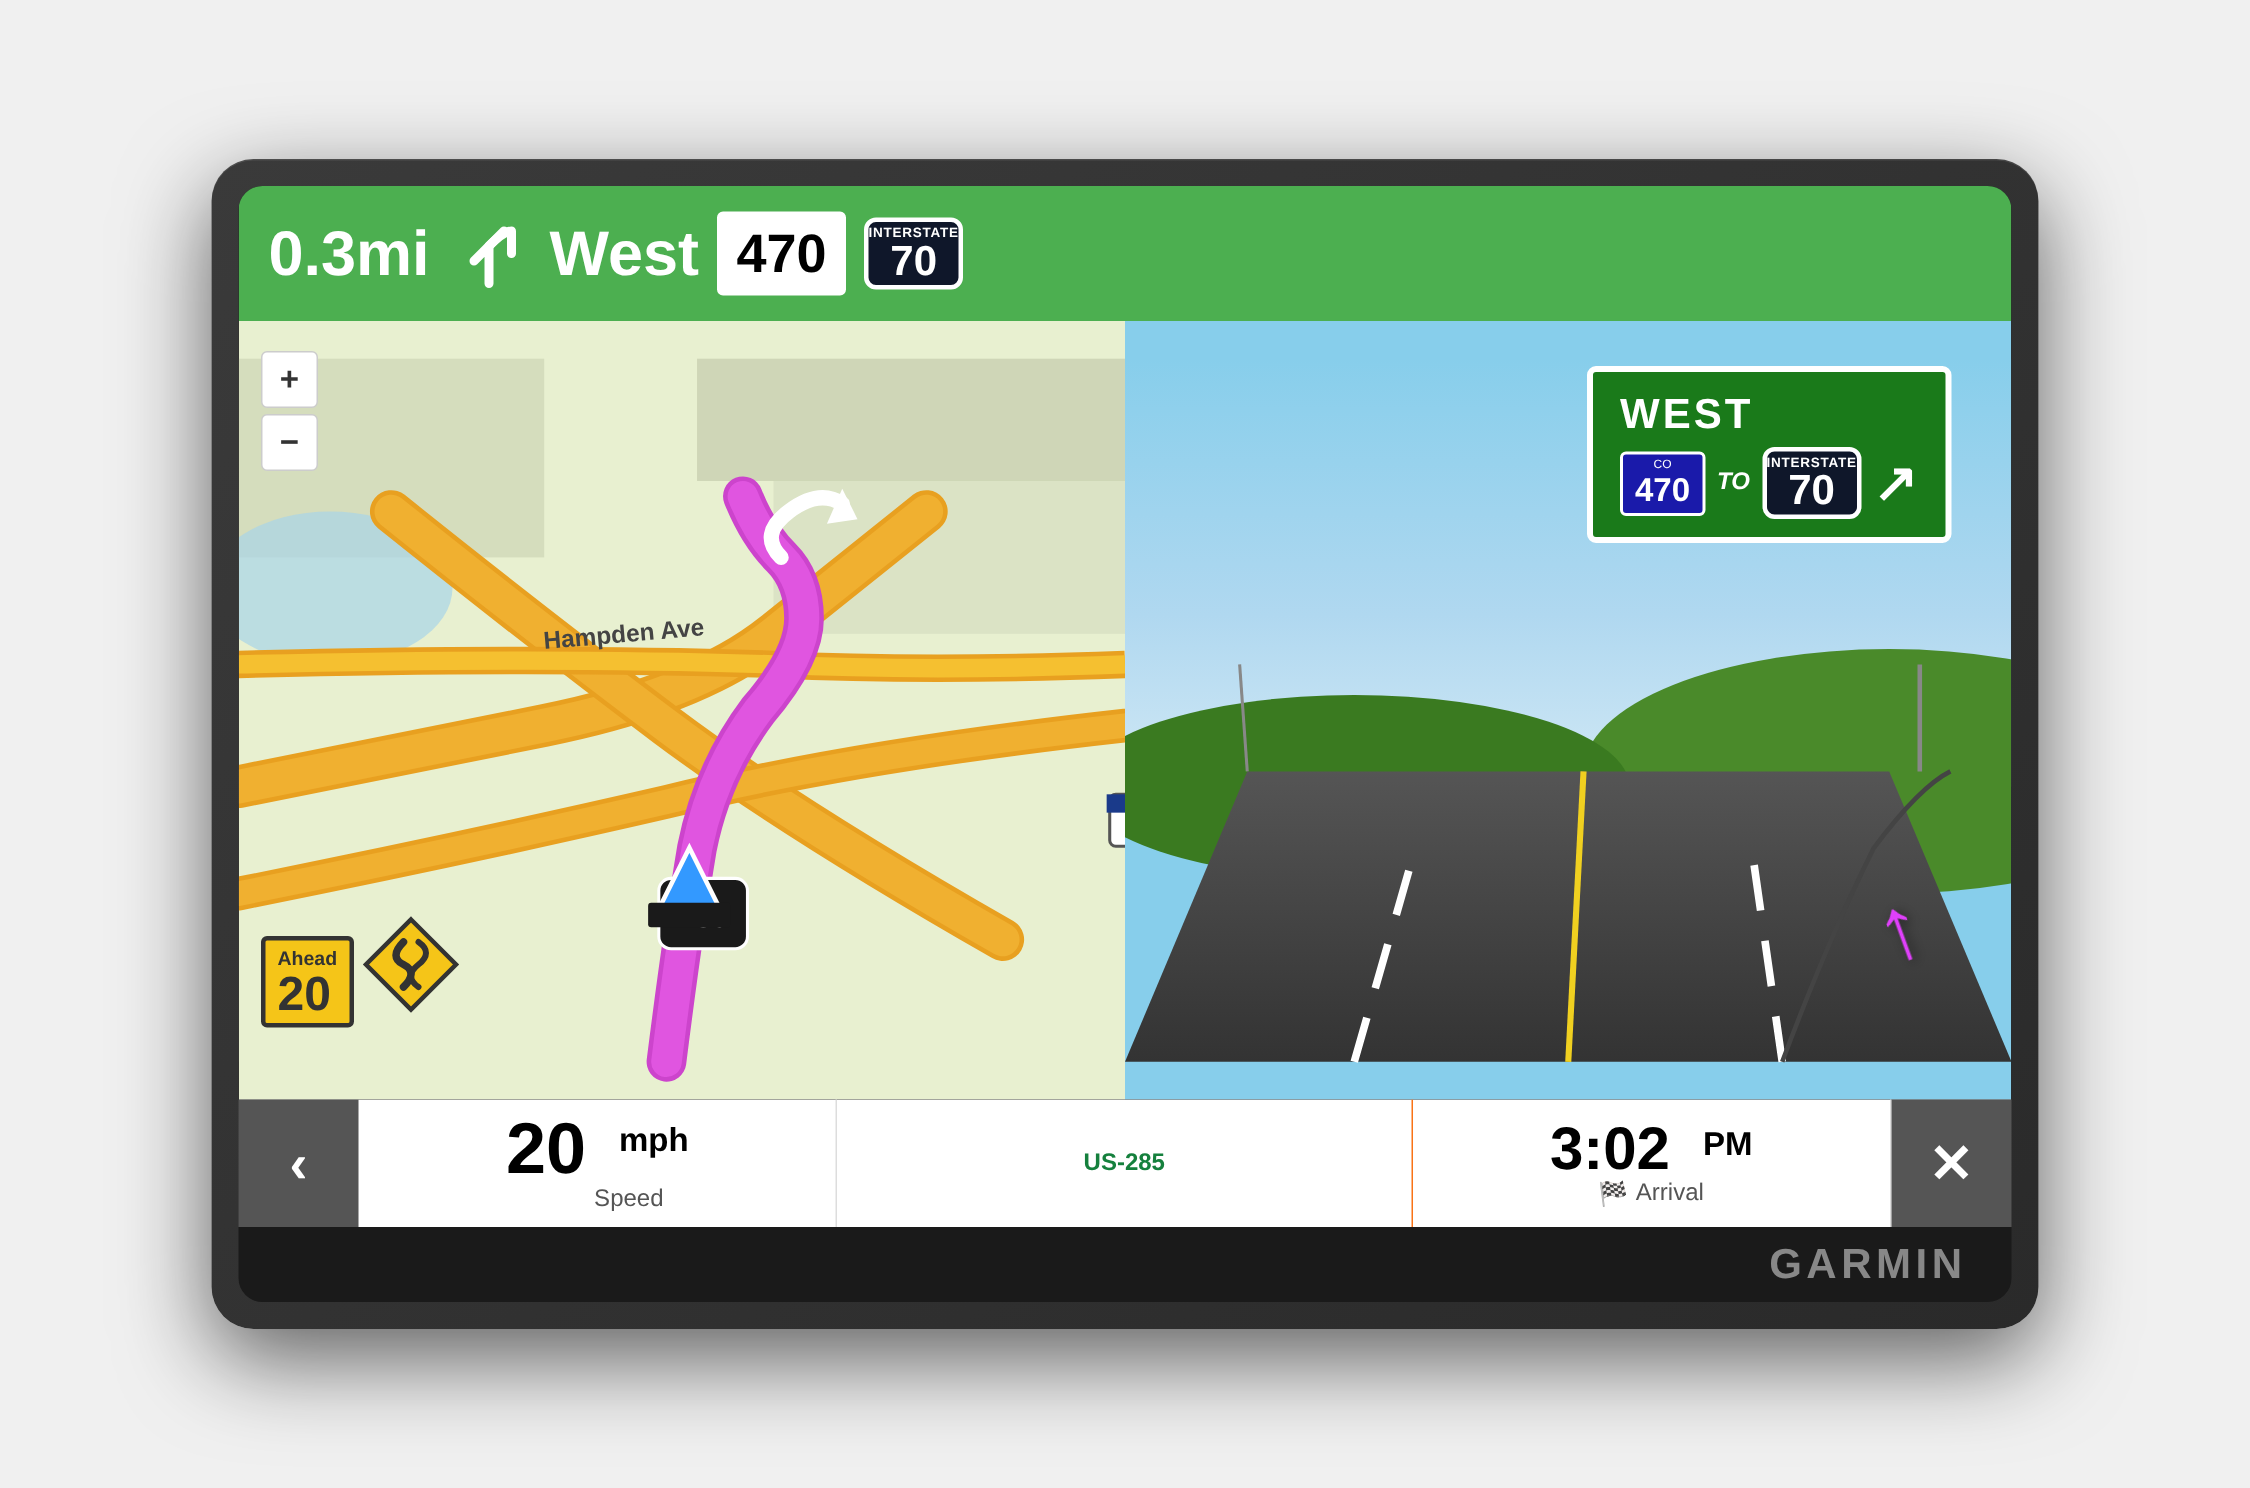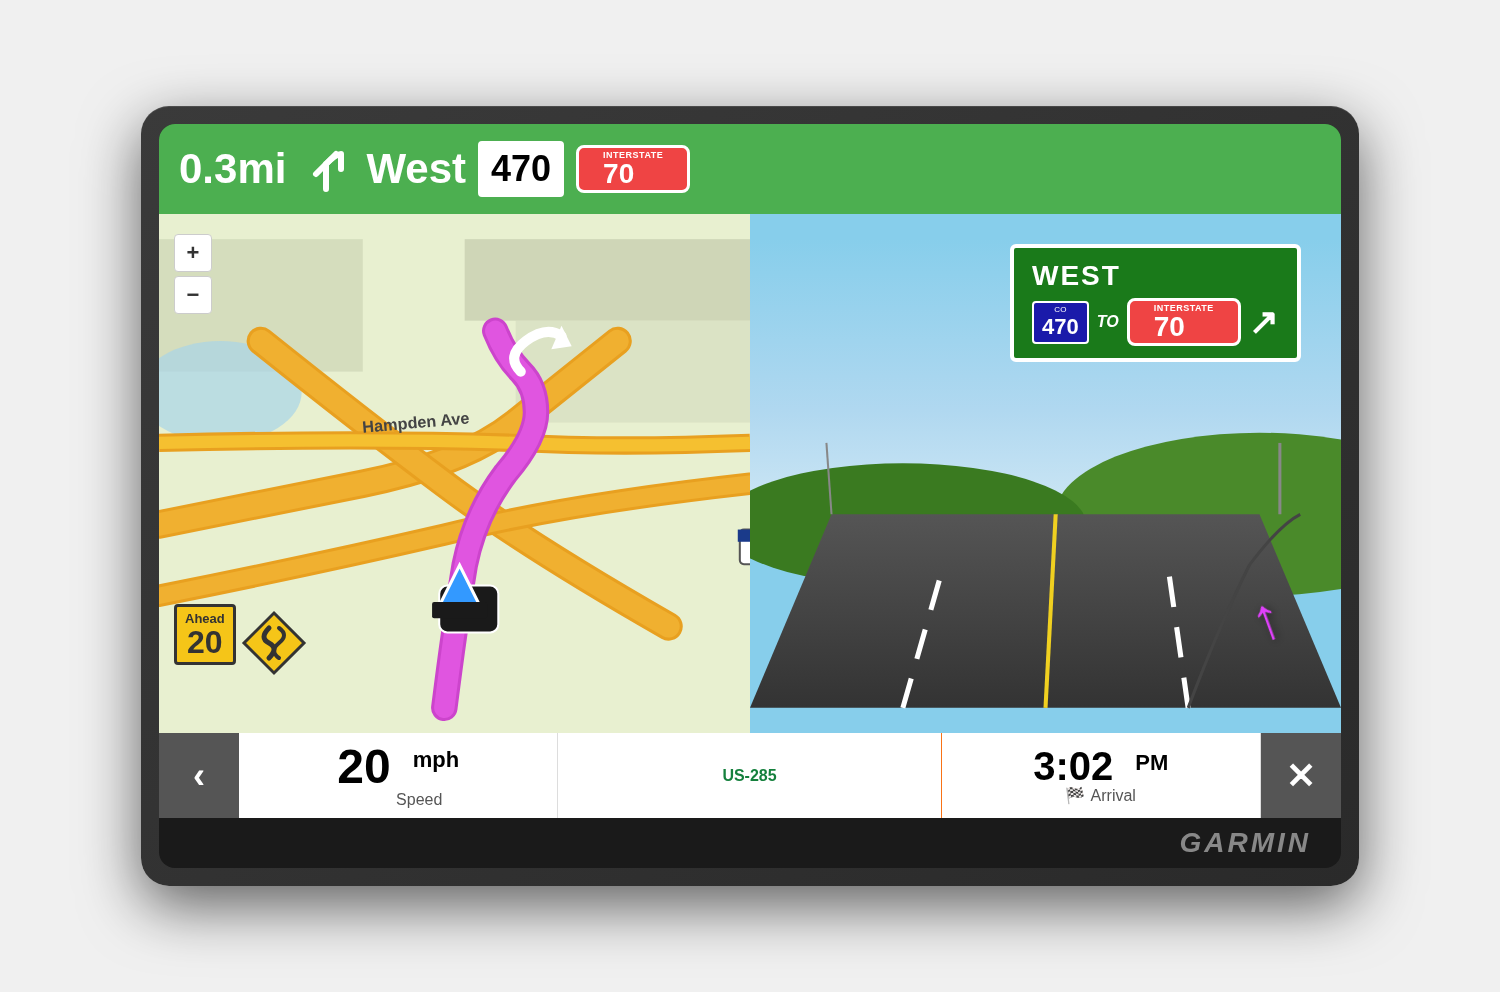--- a/index.html
+++ b/index.html
@@ -81,24 +81,25 @@
       padding: 4px 10px;
       font-size: 36px;
       font-weight: bold;
       color: black;
       border-radius: 4px;
     }
 
     .interstate-badge {
       display: flex;
       flex-direction: column;
-      background: #ef4444;
+      align-items: center;
+      background: #0f172a;
       border: 3px solid white;
       border-radius: 8px;
-      padding: 2px 24px;
+      padding: 2px 0;
       min-width: 55px;
       position: relative;
     }
 
     .interstate-badge::before {
       content: 'INTERSTATE';
       font-size: 9px;
       color: white;
       font-weight: bold;
       letter-spacing: 0.5px;
@@ -155,26 +156,26 @@
       font-weight: bold;
       color: #333;
       cursor: pointer;
       border-radius: 4px;
     }
 
     
     .ahead-sign {
       position: absolute;
       left: 15px;
-      bottom: 68px;
+      bottom: 48px;
       background: #f5c518;
       border: 3px solid #333;
       border-radius: 4px;
       padding: 4px 8px;
-      text-align: center;
+      text-align: left;
       font-weight: bold;
     }
 
     .ahead-sign .ahead-text {
       font-size: 13px;
       color: #333;
     }
 
     .ahead-sign .ahead-number {
       font-size: 32px;
@@ -373,21 +374,20 @@
       align-items: center;
       justify-content: flex-end;
       padding-right: 30px;
     }
 
     .garmin-text {
       font-size: 28px;
       font-weight: 900;
       color: #888;
       letter-spacing: 3px;
-      font-style: italic;
     }
 
     
     .speed-sup {
       font-size: 22px;
       font-weight: bold;
       vertical-align: top;
       line-height: 1.5;
       margin-left: 22px;
     }

